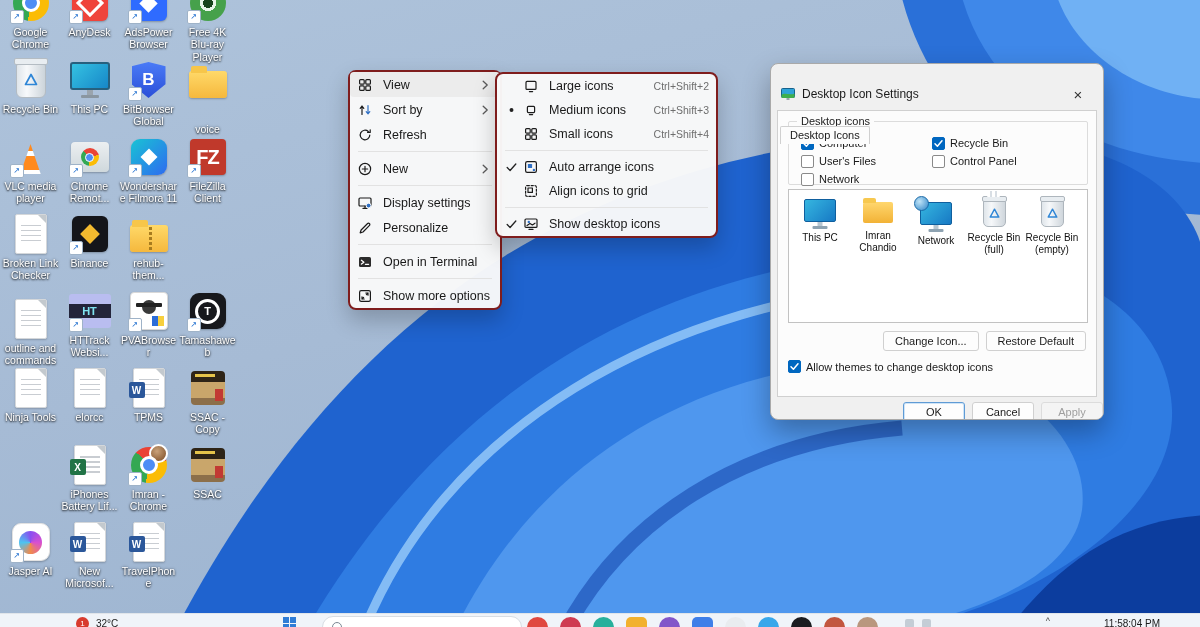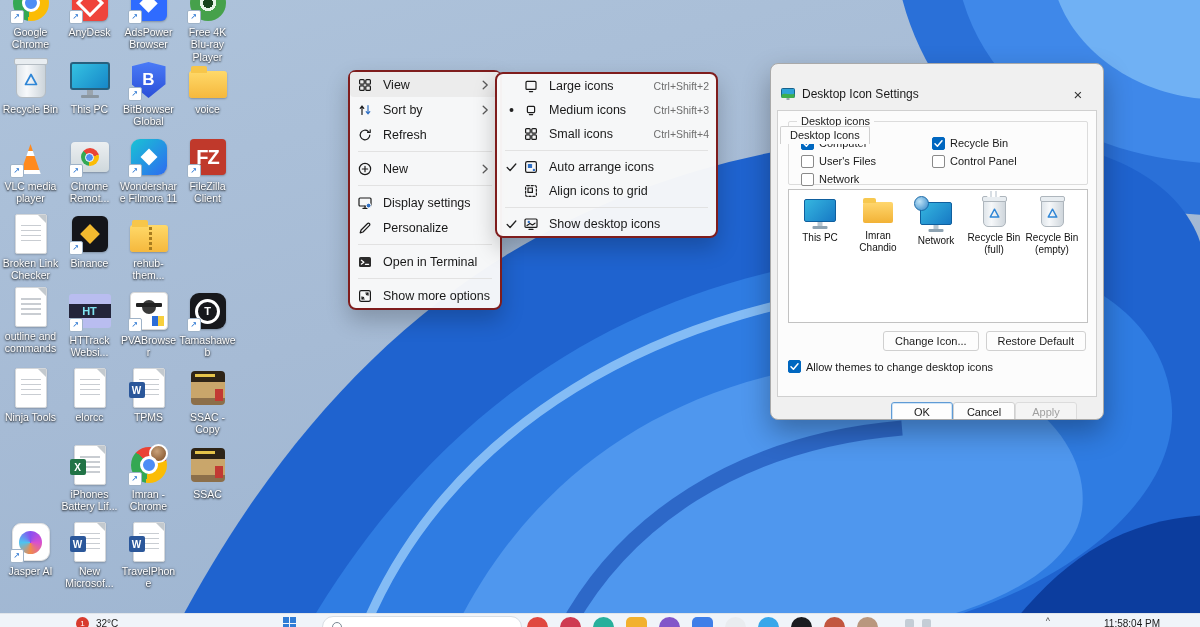--- a/index.html
+++ b/index.html
@@ -124,21 +124,21 @@
     background:radial-gradient(circle at 35% 35%,#bfe3f7,#2f86c8);border:1px solid #1b6aa8;}
   .p-bin{width:21px;height:26px;margin:3px 0 5px;position:relative;background:linear-gradient(90deg,#dfe5ea,#f6f8fa 35%,#cfd6dc);
     border:1px solid #aeb6bd;border-radius:3px 3px 5px 5px;display:flex;align-items:center;justify-content:center;}
   .p-bin::before{content:"";position:absolute;top:-4px;left:-2px;right:-2px;height:4px;background:#e8edf1;border:1px solid #aeb6bd;border-radius:2px;}
   .p-bin.full::after{content:"";position:absolute;top:-9px;left:3px;width:13px;height:6px;
     background:repeating-linear-gradient(90deg,#fff 0 3px,#d8dee4 3px 5px);border-radius:1px;}
   .btnrow{position:absolute;right:10px;top:220px;display:flex;gap:7px;}
   .btn{background:#fdfdfd;border:1px solid #d0d0d0;border-radius:3px;font-size:11px;color:#1a1a1a;
     padding:0 11px;height:20px;display:flex;align-items:center;justify-content:center;font-family:inherit;}
   .themesrow{position:absolute;left:10px;top:249px;display:flex;align-items:center;font-size:11px;color:#1a1a1a;}
-  .okrow{position:absolute;right:26px;top:338px;display:flex;justify-content:flex-end;}
+  .okrow{position:absolute;right:0;top:338px;display:flex;gap:7px;justify-content:flex-end;}
   .okrow .btn{width:62px;box-sizing:border-box;}
   .btn.default{border-color:#5f9bd5;box-shadow:0 0 0 1px #cfe4f7 inset;}
   .btn.disabled{color:#9f9f9f;background:#f4f4f4;border-color:#dcdcdc;}
   
   .taskbar{position:absolute;left:0;bottom:0;width:1200px;height:13px;background:#f0f4f9;border-top:1px solid #e0e5ea;overflow:hidden;z-index:30;}
   .weather-badge{position:absolute;left:76px;top:3px;width:13px;height:13px;border-radius:50%;background:#d83b2e;color:#fff;
     font-size:8px;display:flex;align-items:center;justify-content:center;}
   .weather-temp{position:absolute;left:96px;top:4px;font-size:10px;color:#222;}
   .startlogo{position:absolute;left:283px;top:3px;width:13px;height:13px;
     background:conic-gradient(#2f7cd6 0 100%);-webkit-mask:linear-gradient(#000 0 0);
@@ -191,21 +191,21 @@
         <span class="sc">↗</span>
       </span>
       <span class="dlabel">VLC media player</span>
     </div>
     <div class="dicon" style="left: 1px; top: 213px;">
       <span class="iconbox">
         <span class="g-doc"></span>
       </span>
       <span class="dlabel">Broken Link Checker</span>
     </div>
-    <div class="dicon" style="left: 1px; top: 286px;">
+    <div class="dicon" style="left: 1px; top: 298px;">
       <span class="iconbox">
         <span class="g-doc"></span>
       </span>
       <span class="dlabel">outline and commands</span>
     </div>
     <div class="dicon" style="left: 1px; top: 367px;">
       <span class="iconbox">
         <span class="g-doc"></span>
       </span>
       <span class="dlabel">Ninja Tools</span>
@@ -336,21 +336,21 @@
       </span>
       <span class="dlabel">TravelPhone</span>
     </div>
     <div class="dicon" style="left: 178px; top: -18px;">
       <span class="iconbox">
         <span class="g-bluray"></span>
         <span class="sc">↗</span>
       </span>
       <span class="dlabel">Free 4K Blu-ray Player</span>
     </div>
-    <div class="dicon" style="left: 178px; top: 59px;">
+    <div class="dicon" style="left: 178px; top: 59px; justify-content: space-between;">
       <span class="iconbox">
         <span class="g-folder"></span>
       </span>
       <span class="dlabel">voice</span>
     </div>
     <div class="dicon" style="left: 178px; top: 136px;">
       <span class="iconbox">
         <span class="g-sq g-fz">FZ</span>
         <span class="sc">↗</span>
       </span>

